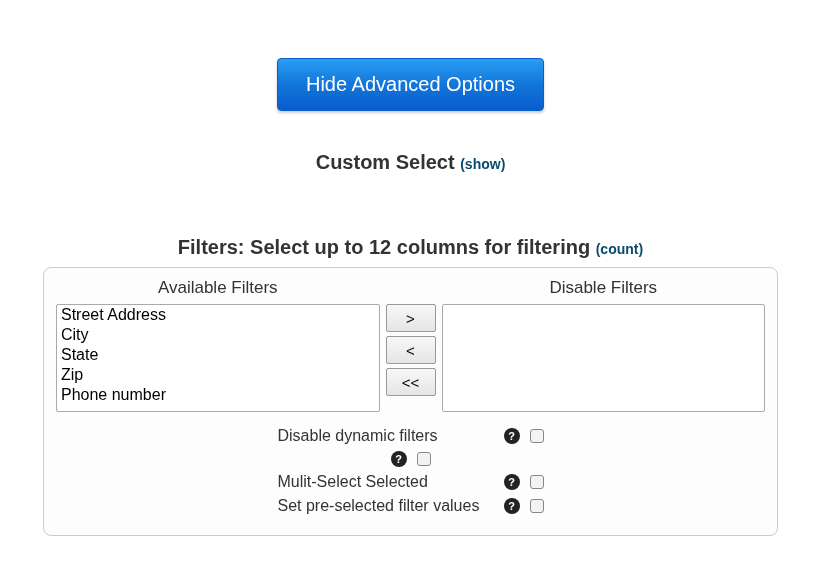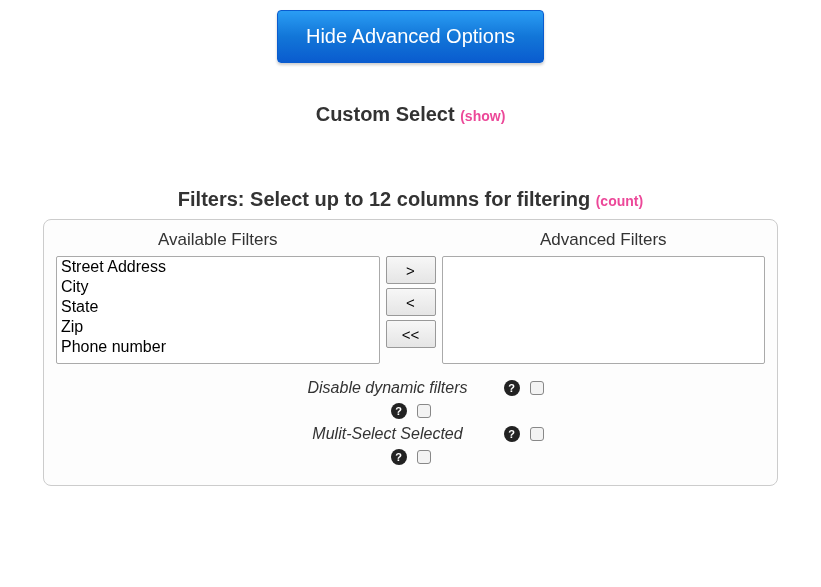--- a/index.html
+++ b/index.html
@@ -5,21 +5,21 @@
   * { box-sizing: border-box; }
   body {
     margin: 0;
     padding: 0;
     width: 821px;
     height: 587px;
     font-family: Arial, Helvetica, sans-serif;
     background: #fff;
     color: #333;
   }
-  .container { padding-top: 10px; text-align: center; }
+  .container { padding-top: 10px; text-align: center; margin-top: 48px; }
 
   .big-blue-btn {
     display: inline-block;
     background: linear-gradient(to bottom, #2a9df4 0%, #1276d8 50%, #0a5ccf 100%);
     color: #fff;
     font-size: 20px;
     font-weight: 400;
     padding: 14px 28px;
     border: 1px solid #0a5ccf;
     border-radius: 4px;
@@ -30,21 +30,21 @@
   .section-heading {
     font-size: 20px;
     font-weight: bold;
     color: #333;
     margin-top: 40px;
   }
   .section-heading.tight { margin-top: 62px; }
   .section-heading .toggle-link {
     font-size: 14px;
     font-weight: bold;
-    color: #ec4899;
+    color: #0c4a6e;
     cursor: pointer;
     vertical-align: middle;
   }
 
   .filters-panel {
     width: 735px;
     margin: 8px auto 0;
     border: 1px solid #ccc;
     border-radius: 8px;
     padding: 10px 12px 14px;
@@ -95,21 +95,21 @@
   .opts { margin-top: 14px; }
   .opt-row {
     display: flex;
     align-items: center;
     justify-content: center;
     gap: 6px;
     font-size: 16px;
     color: #333;
     margin: 6px 0;
   }
-  .opt-row .label-text { min-width: 220px; text-align: center; font-style: italic; }
+  .opt-row .label-text { min-width: 220px; text-align: left; }
   .help-icon {
     display: inline-flex;
     align-items: center;
     justify-content: center;
     width: 16px;
     height: 16px;
     border-radius: 50%;
     background: #222;
     color: #fff;
     font-size: 11px;
@@ -157,40 +157,41 @@
           </select>
       </div>
 
       <div class="move-btns">
         <button>&gt;</button>
         <button>&lt;</button>
         <button>&lt;&lt;</button>
       </div>
 
       <div class="list-wrapper">
-        <div class="col-label">Advanced Filters</div>
+        <div class="col-label">Disable Filters</div>
         <select multiple="" class="multi" id="selected-filters"></select>
       </div>
     </div>
 
     <div class="opts">
       <div class="opt-row">
         <span class="label-text">Disable dynamic filters</span>
         <span class="help-icon">?</span>
         <span class="chk"></span>
       </div>
       <div class="opt-row">
         <span class="help-icon">?</span>
         <span class="chk"></span>
       </div>
       <div class="opt-row">
         <span class="label-text">Mulit-Select Selected</span>
         <span class="help-icon">?</span>
         <span class="chk"></span>
       </div>
       <div class="opt-row">
+        <span class="label-text">Set pre-selected filter values</span>
         <span class="help-icon">?</span>
         <span class="chk"></span>
       </div>
     </div>
   </div>
 
 </div>
 
 </body></html>

